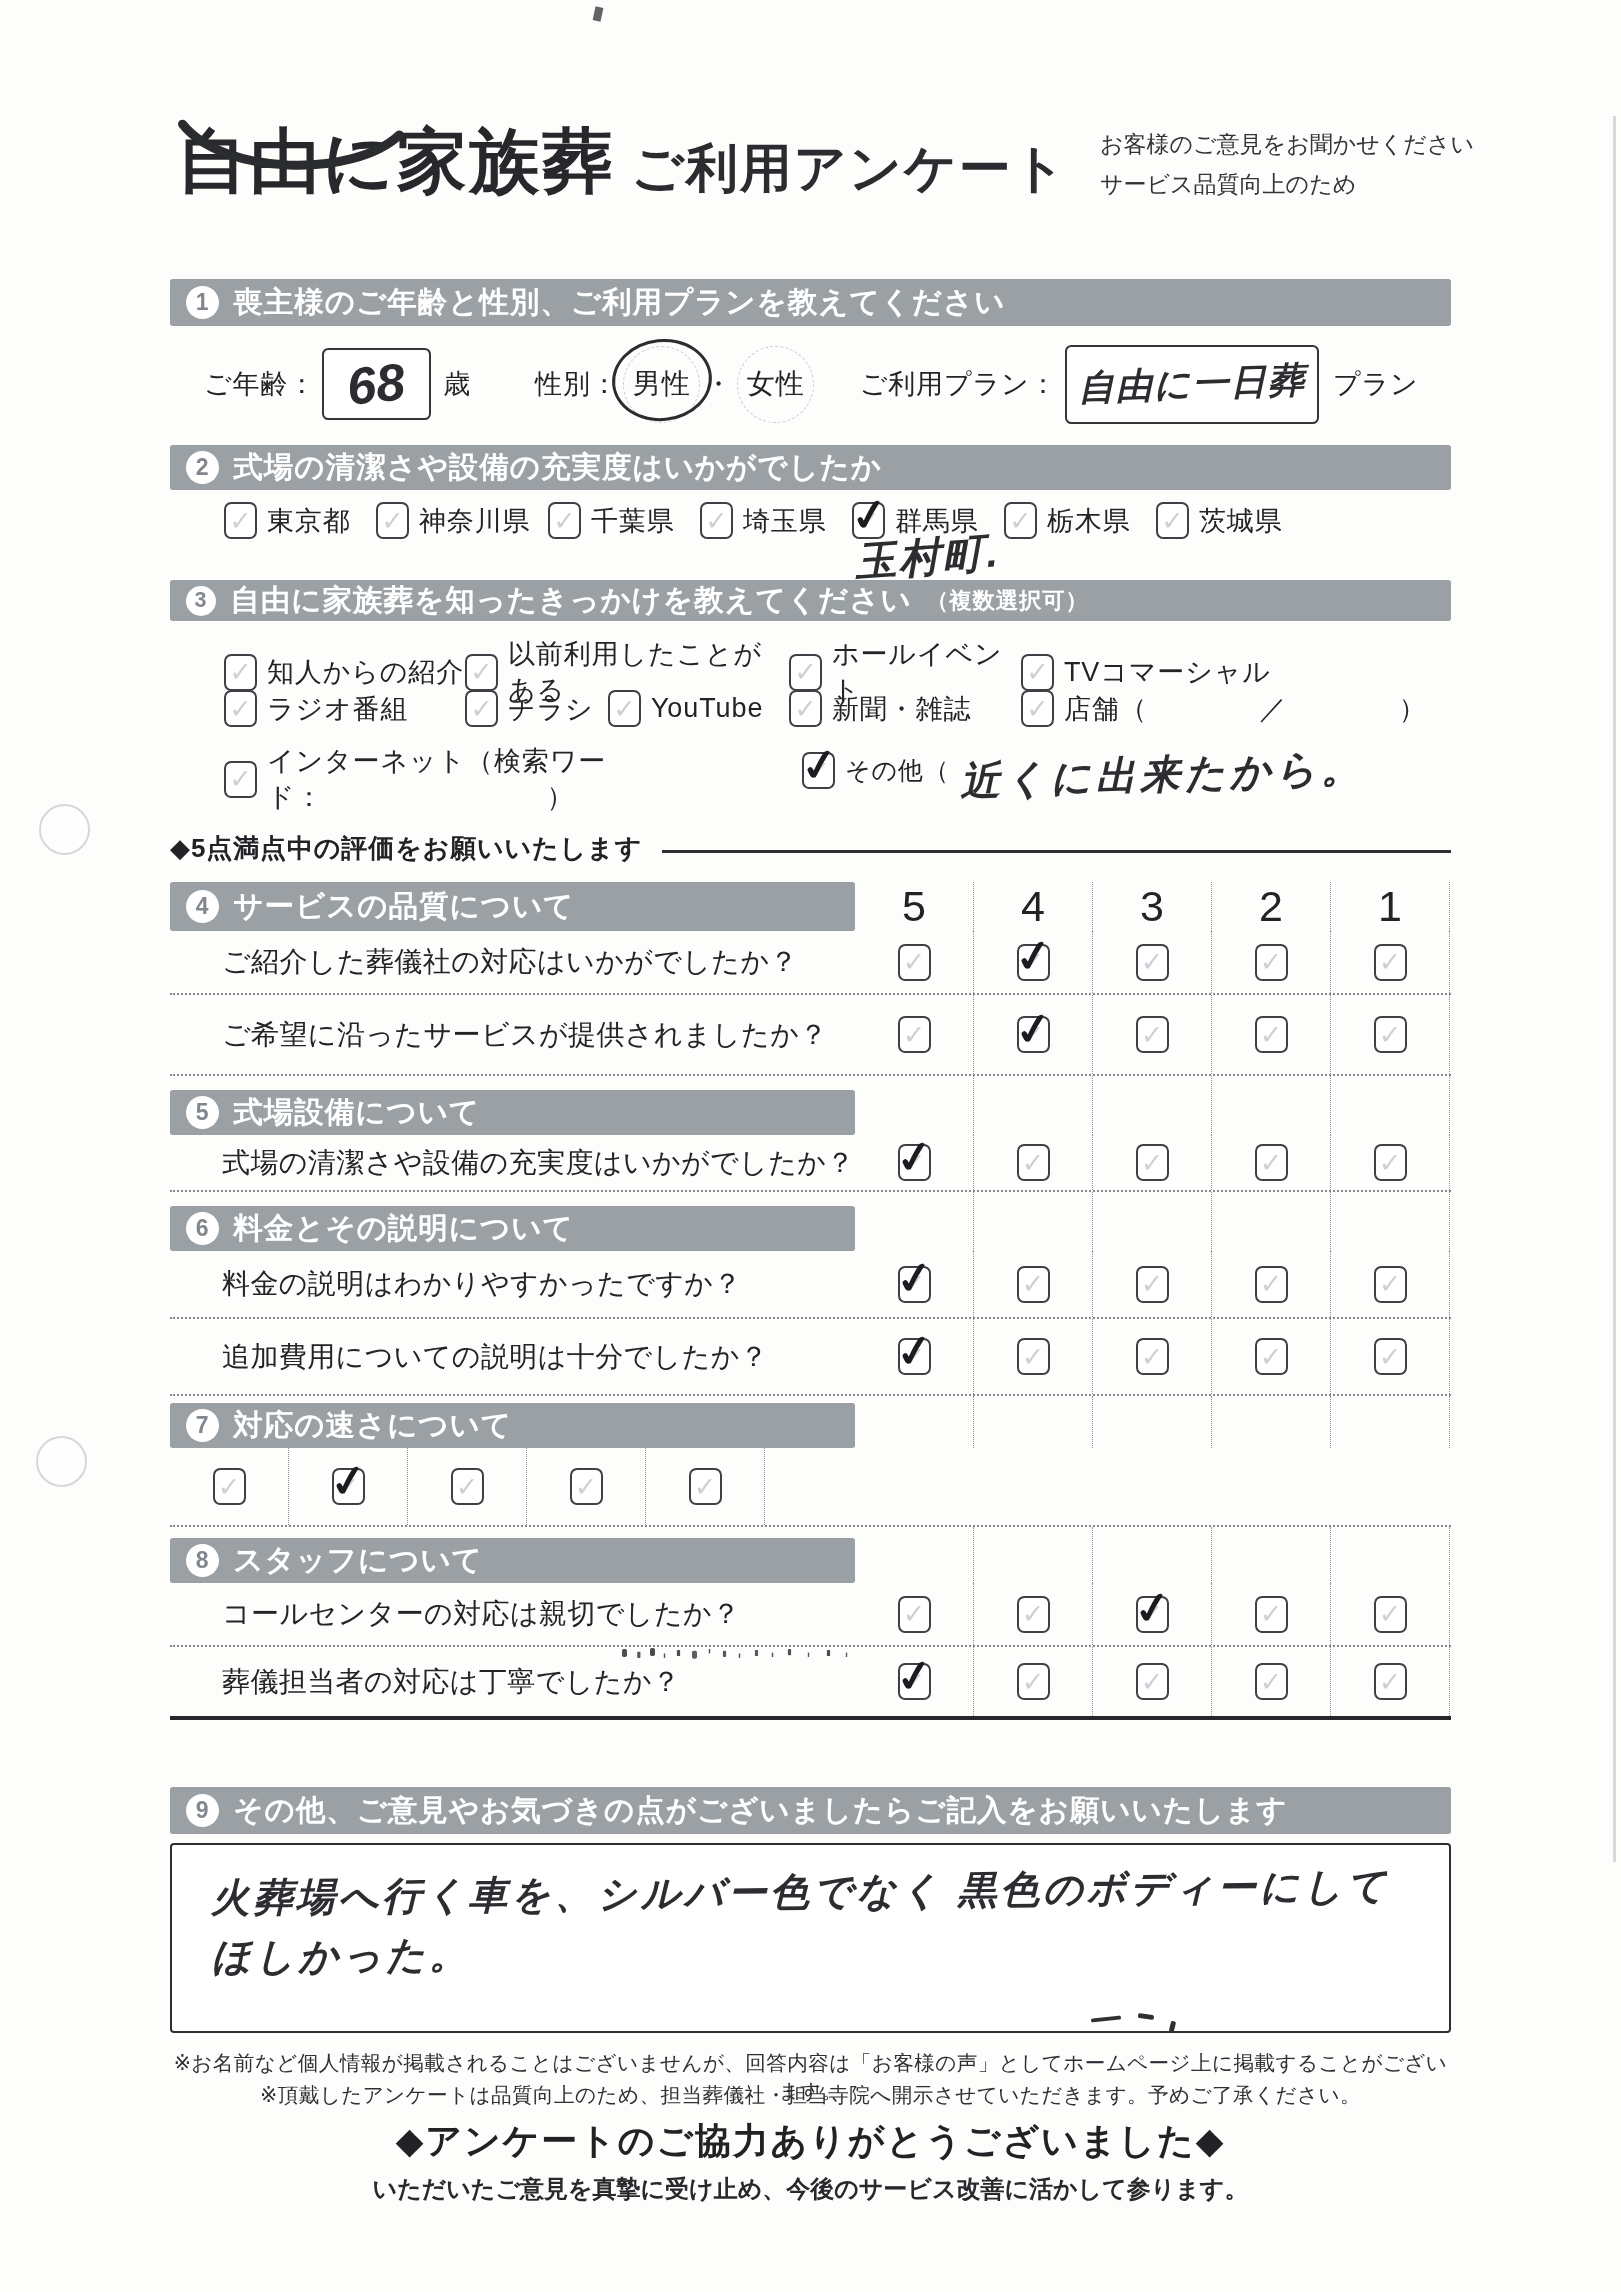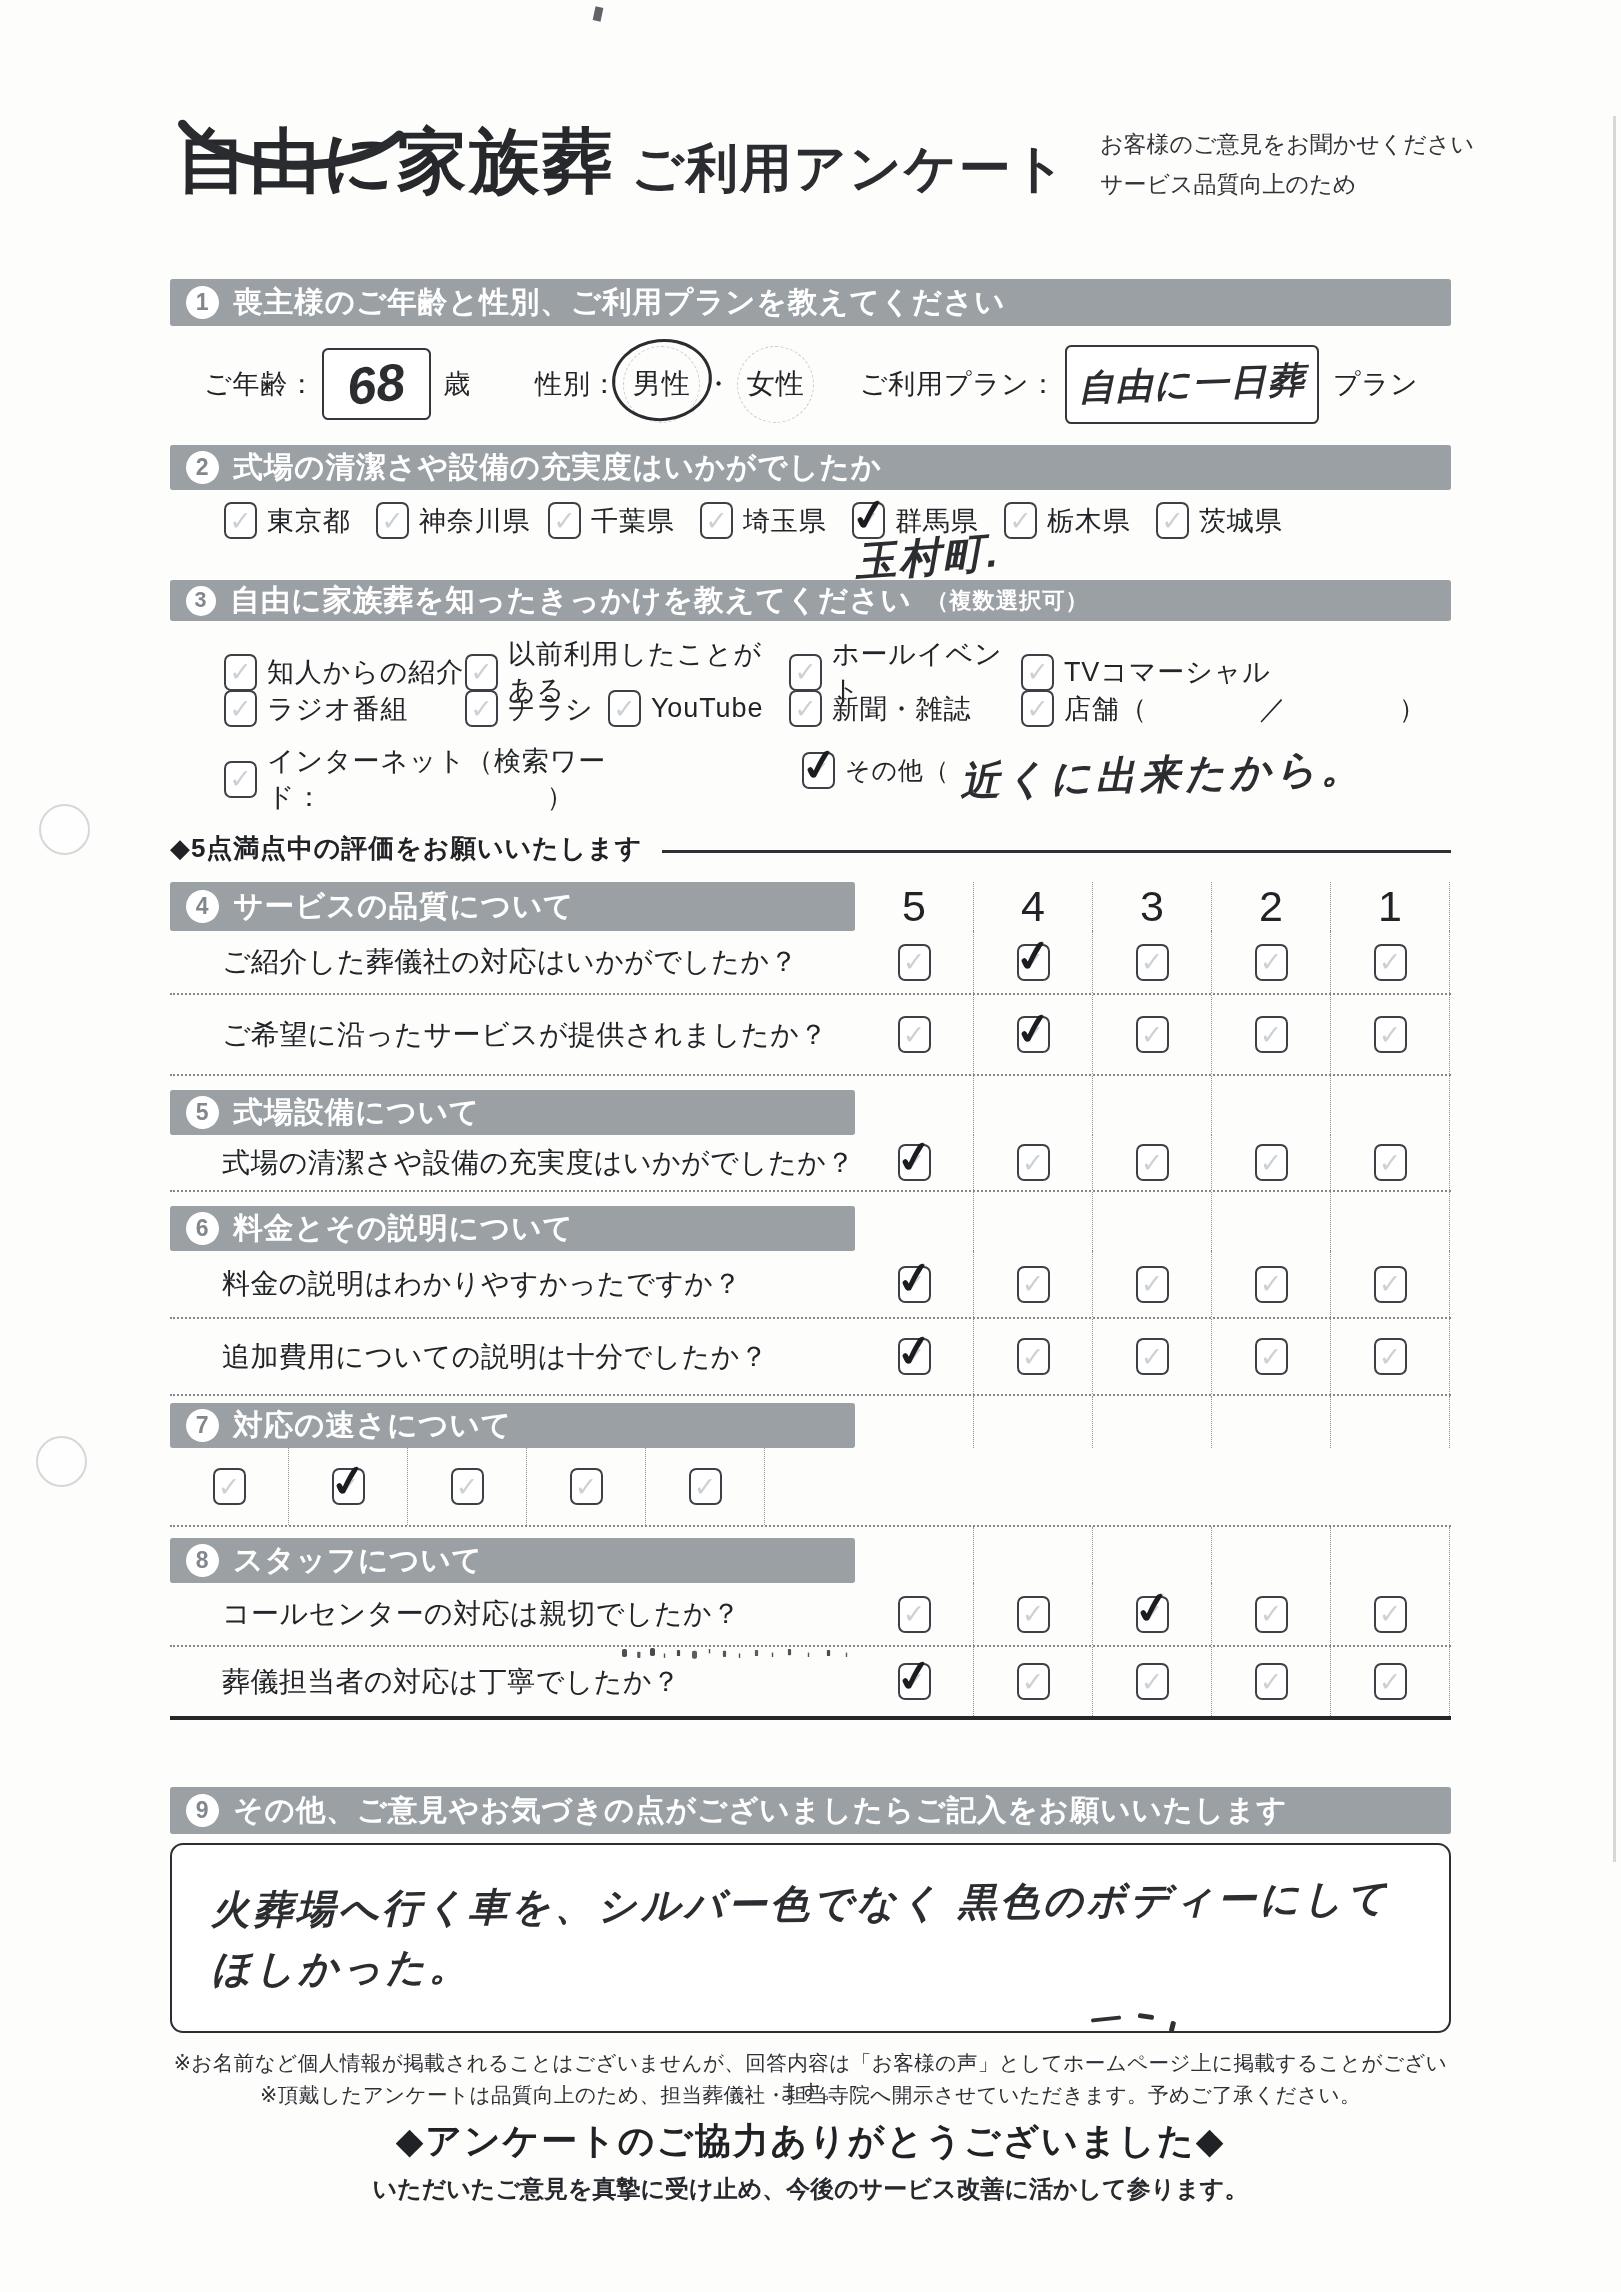--- a/index.html
+++ b/index.html
@@ -63,21 +63,21 @@
     box-shadow:14.3px 1.8px 0 -0.9px #3a3c40,28px -0.9px 0 0 #292b2f,40px 2.7px 0 -1.8px #35373b,54px 0 0 -0.9px #2c2e32,
                70px 1.8px 0 0 #404246,85px -1.8px 0 -1.8px #2c2e32,100px 0.9px 0 -0.9px #36383c,115px 2.7px 0 -1.8px #2a2c30,
                132px 0 0 -0.9px #3d3f43,148px 1.8px 0 -1.8px #2e3034,165px -0.9px 0 -0.9px #333539,184px 1.8px 0 -1.8px #3a3c40,
                204px 0 0 -0.9px #2c2e32,222px 1.8px 0 -1.8px #404246;}
   
   .rate-intro{position:absolute;left:170px;top:831px;width:1281px;display:flex;align-items:center;gap:19.7px;}
   .rate-intro .txt{font-size:26px;font-weight:bold;letter-spacing:0.9px;color:#202225;white-space:nowrap;}
   .rate-intro .rule{flex:1;border-top:3.6px solid #2e3033;margin-top:5.4px;}
   
   .comment-box{position:absolute;left:170px;top:1843px;width:1281px;height:190px;border:2.7px solid #2c2e32;
-      border-radius:13px;background:#fff;box-sizing:border-box;padding:30px 27px 0 39px;}
+      border-radius:4px;background:#fff;box-sizing:border-box;padding:18px 27px 0 39px;}
   .comment-text{font-size:39px;letter-spacing:3.6px;transform:rotate(-0.6deg);line-height:1.5;}
   .footnote{position:absolute;left:170px;width:1281px;text-align:center;font-size:20.6px;color:#2e3034;letter-spacing:0.4px;}
   .thanks{position:absolute;left:170px;top:2117px;width:1281px;text-align:center;font-size:36px;font-weight:bold;
       letter-spacing:1.8px;color:#202225;}
   .closing{position:absolute;left:170px;top:2173px;width:1281px;text-align:center;font-size:24px;font-weight:600;color:#27292d;}
   
   .punch-hole{position:absolute;width:47px;height:47px;border:2.7px solid #d6d7d8;border-radius:50%;background:#fefefe;}
   .scan-edge{position:absolute;left:1613px;top:116px;width:2.7px;height:1746px;background:#c6c9cb;opacity:.7;}
   .speck{position:absolute;background:#3a3c40;}
   .pen-marks{position:absolute;left:1091px;top:2012px;width:107px;height:14.3px;}

